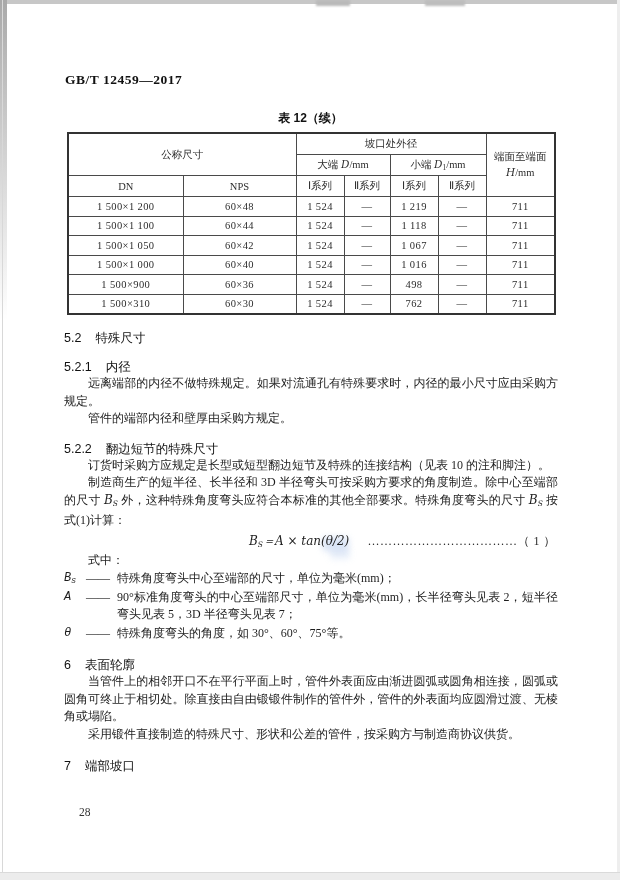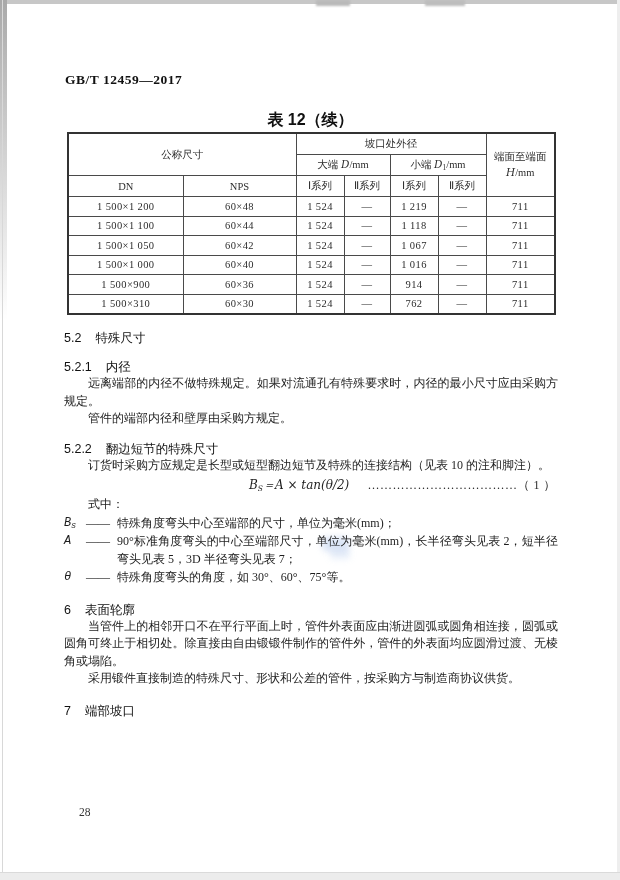--- a/index.html
+++ b/index.html
@@ -20,21 +20,21 @@
   .wm-blob{position:absolute;background:rgba(135,168,224,0.30);filter:blur(3px);border-radius:4px;}
   .blob1{left:322px;top:537px;width:27px;height:14px;}
   .blob2{left:330px;top:549px;width:20px;height:10px;background:rgba(135,168,224,0.20);}
 
   .doc-code{
     position:absolute;left:65px;top:72px;
     font-family:"Liberation Serif",serif;font-weight:bold;font-size:13.5px;letter-spacing:.5px;color:#111;
   }
   .tbl-caption{
     position:absolute;left:67px;top:110px;width:487px;text-align:center;
-    font-family:"Liberation Sans","DejaVu Sans",sans-serif;font-weight:bold;font-size:16px;color:#111;
+    font-family:"Liberation Sans","DejaVu Sans",sans-serif;font-weight:bold;font-size:12px;color:#111;
   }
   table.dim{
     position:absolute;left:67px;top:132px;width:487px;
     border-collapse:collapse;table-layout:fixed;
     font-size:10.5px;color:#2c2c2c;
   }
   table.dim th,table.dim td{
     border:1px solid #4a4a4a;text-align:center;vertical-align:middle;
     padding:0 3px;font-weight:normal;
   }
@@ -150,21 +150,21 @@
       <td>—</td>
       <td>1 016</td>
       <td>—</td>
       <td>711</td>
     </tr>
     <tr>
       <td>1 500×900</td>
       <td>60×36</td>
       <td>1 524</td>
       <td>—</td>
-      <td>914</td>
+      <td>498</td>
       <td>—</td>
       <td>711</td>
     </tr>
     <tr>
       <td>1 500×310</td>
       <td>60×30</td>
       <td>1 524</td>
       <td>—</td>
       <td>762</td>
       <td>—</td>
@@ -177,20 +177,21 @@
 
   <h3 class="sec-h"><span class="sn">5.2</span><span>特殊尺寸</span></h3>
 
   <h3 class="sec-h mt-a"><span class="sn">5.2.1</span><span>内径</span></h3>
   <p class="body ind">远离端部的内径不做特殊规定。如果对流通孔有特殊要求时，内径的最小尺寸应由采购方规定。</p>
   <p class="body ind mt-b">管件的端部内径和壁厚由采购方规定。</p>
 
   <h3 class="sec-h mt-a"><span class="sn">5.2.2</span><span>翻边短节的特殊尺寸</span></h3>
   <p class="body ind mt-b">订货时采购方应规定是长型或短型翻边短节及特殊的连接结构（见表 10 的注和脚注）。</p>
 
+  <p class="body ind mt-b"><span>制造商生产的短半径、长半径和 3D 半径弯头可按采购方要求的角度制造。除中心至端部的尺寸</span> <span class="varn">B</span><sub class="vs varn">S</sub> <span>外，这种特殊角度弯头应符合本标准的其他全部要求。特殊角度弯头的尺寸</span> <span class="varn">B</span><sub class="vs varn">S</sub> <span>按式(1)计算：</span></p>
 
   <div class="formula-line">
     <span class="formula-center"><span>B</span><sub class="vs">S</sub><span>＝A × tan(θ/2)</span></span>
     <span class="formula-right"><span>………………………………</span><span>（ 1 ）</span></span>
   </div>
 
   <p class="body where">式中：</p>
   <div class="def">
     <span class="sym"><span>B</span><sub class="vs">S</sub></span>
     <span class="dash">——</span>

